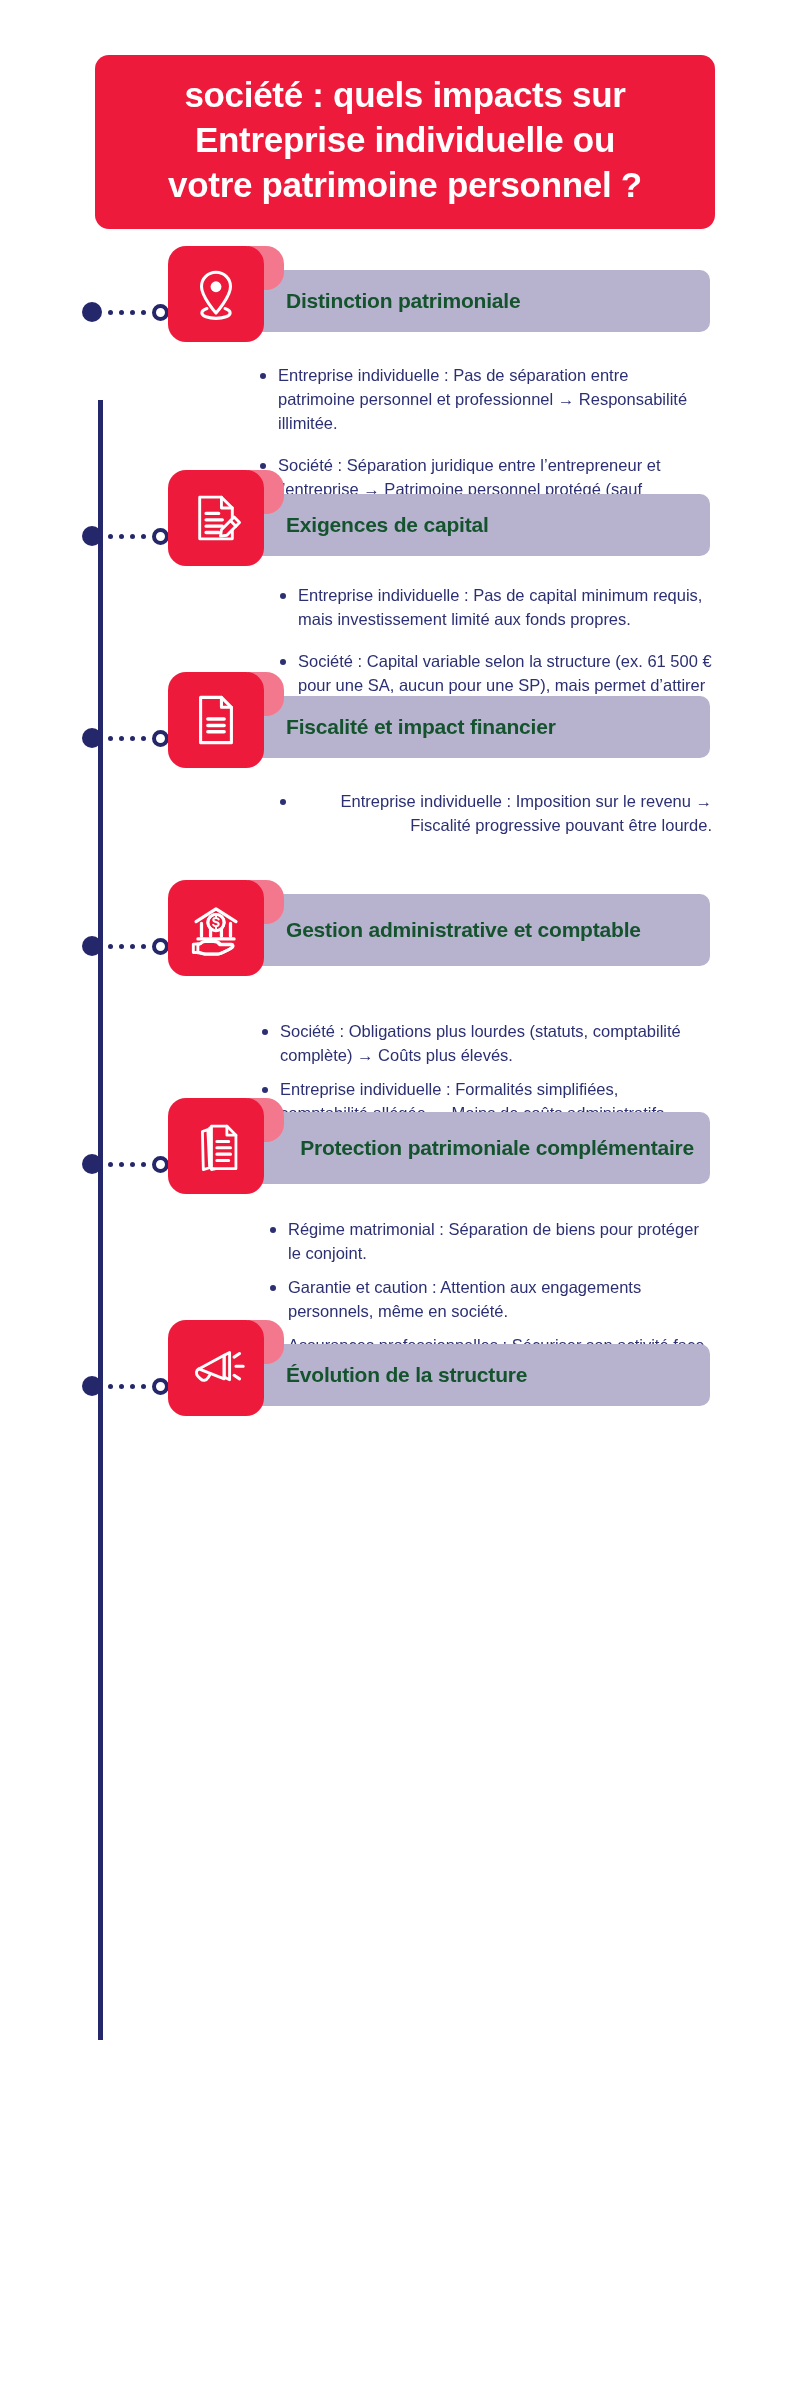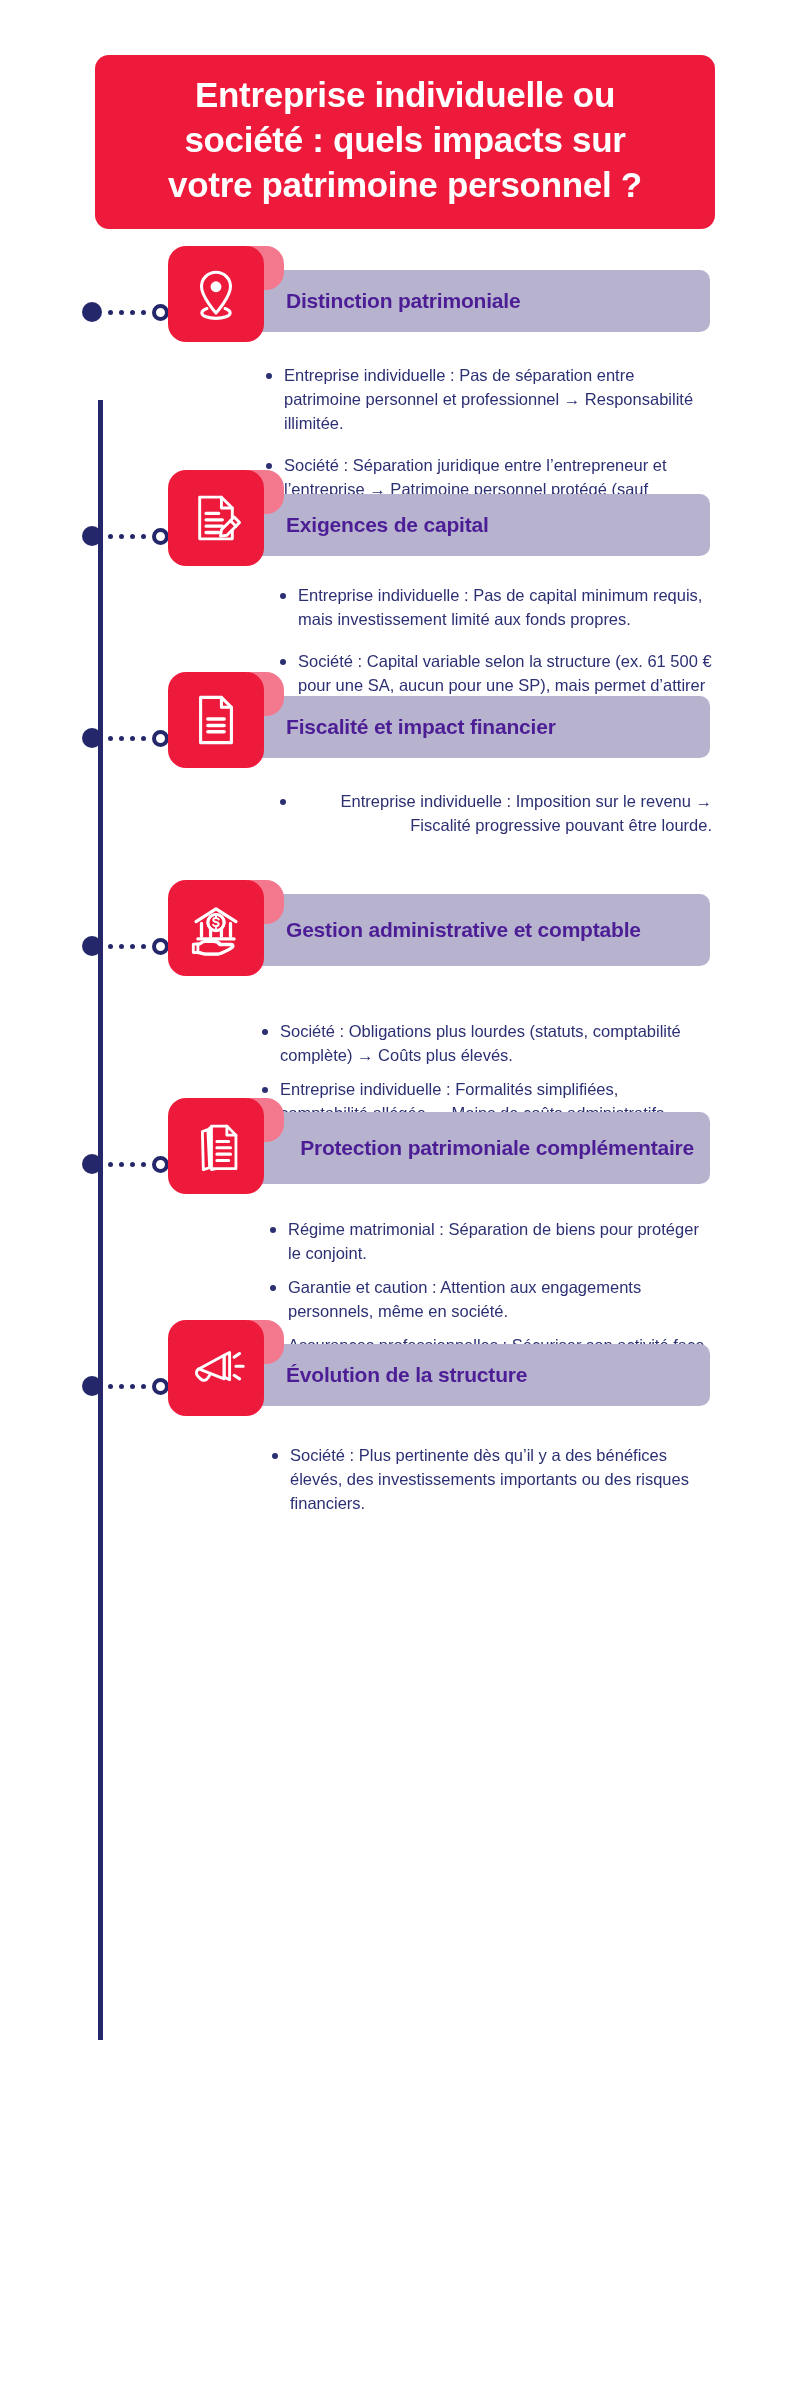--- a/index.html
+++ b/index.html
@@ -134,30 +134,30 @@
     background: #b7b3cf;
     border-radius: 0 10px 10px 0;
     display: flex;
     align-items: center;
     padding: 10px 16px 10px 40px;
     z-index: 1;
   }
   .head-bar h2 {
     font-size: 21px;
     font-weight: bold;
-    color: #4c1d95;
+    color: #14532d;
     line-height: 1.24;
     letter-spacing: -0.2px;
   }
   .head-bar.tall { min-height: 72px; }
 
   
   .body {
     position: absolute;
-    left: 262px;
+    left: 256px;
     width: 450px;
   }
   .body ul { list-style: none; }
   .body li {
     position: relative;
     padding-left: 22px;
     font-size: 16.5px;
     line-height: 1.45;
     color: #2c3073;
     margin-bottom: 18px;
@@ -176,22 +176,22 @@
   .body.tight li { margin-bottom: 10px; }
   .body.indent { left: 276px; width: 436px; }
 </style>
 </head>
 <body>
 
 <div class="page">
 
   <div class="title-wrap">
     <div class="title-box">
+      <span class="tline">société : quels impacts sur</span>
       <span class="tline">Entreprise individuelle ou</span>
-      <span class="tline">société : quels impacts sur</span>
       <span class="tline">votre patrimoine personnel ?</span>
     </div>
   </div>
 
   <div class="rail"></div>
 
   <div class="section" style="top:246px;">
     <div class="connector">
       <span class="dot-big"></span>
       <span class="dots">
@@ -368,18 +368,17 @@
     <div class="icon-tile">
       <svg viewBox="0 0 64 64" fill="none" stroke="#ffffff" stroke-width="3.2" stroke-linecap="round" stroke-linejoin="round">
         <path d="M13 33l28-15v26z"></path>
         <path d="M41 18l6-3v30l-6-3z"></path>
         <path d="M13 33c-3 1.5-3.5 5.5-1 8l3 3c2.5 2.5 6.5 2 8-1l2-3"></path>
         <path d="M52 20l6-4M54 30h8M52 40l6 4" stroke-width="3.4"></path>
       </svg>
     </div>
     <div class="body tight" style="top:124px; left:268px; width:442px;">
       <ul>
-        <li>Société : Plus pertinente dès qu’il y a des bénéfices élevés, des investissements importants ou des risques financiers.</li>
       </ul>
     </div>
   </div>
 
 </div>
 
 </body></html>

